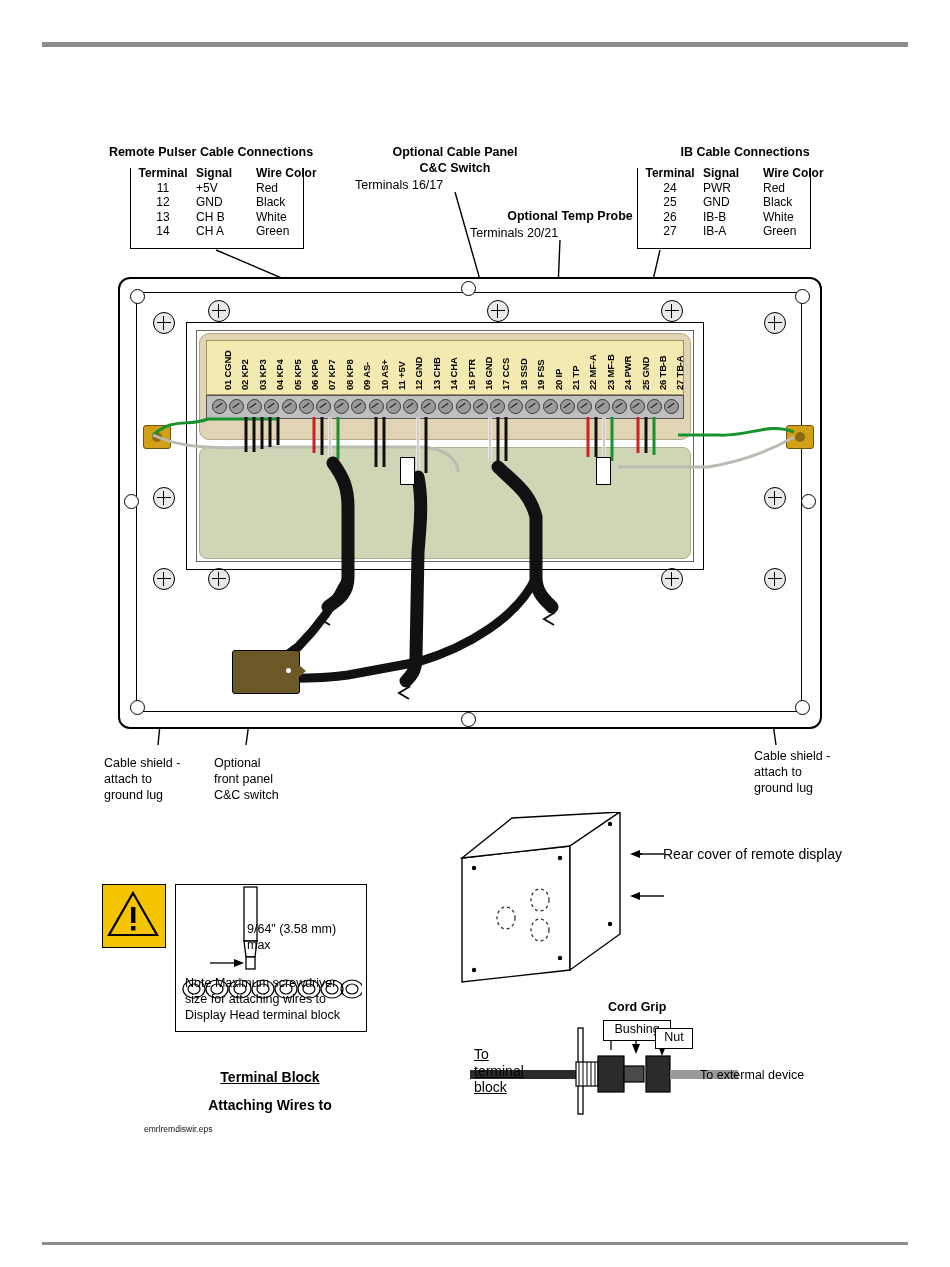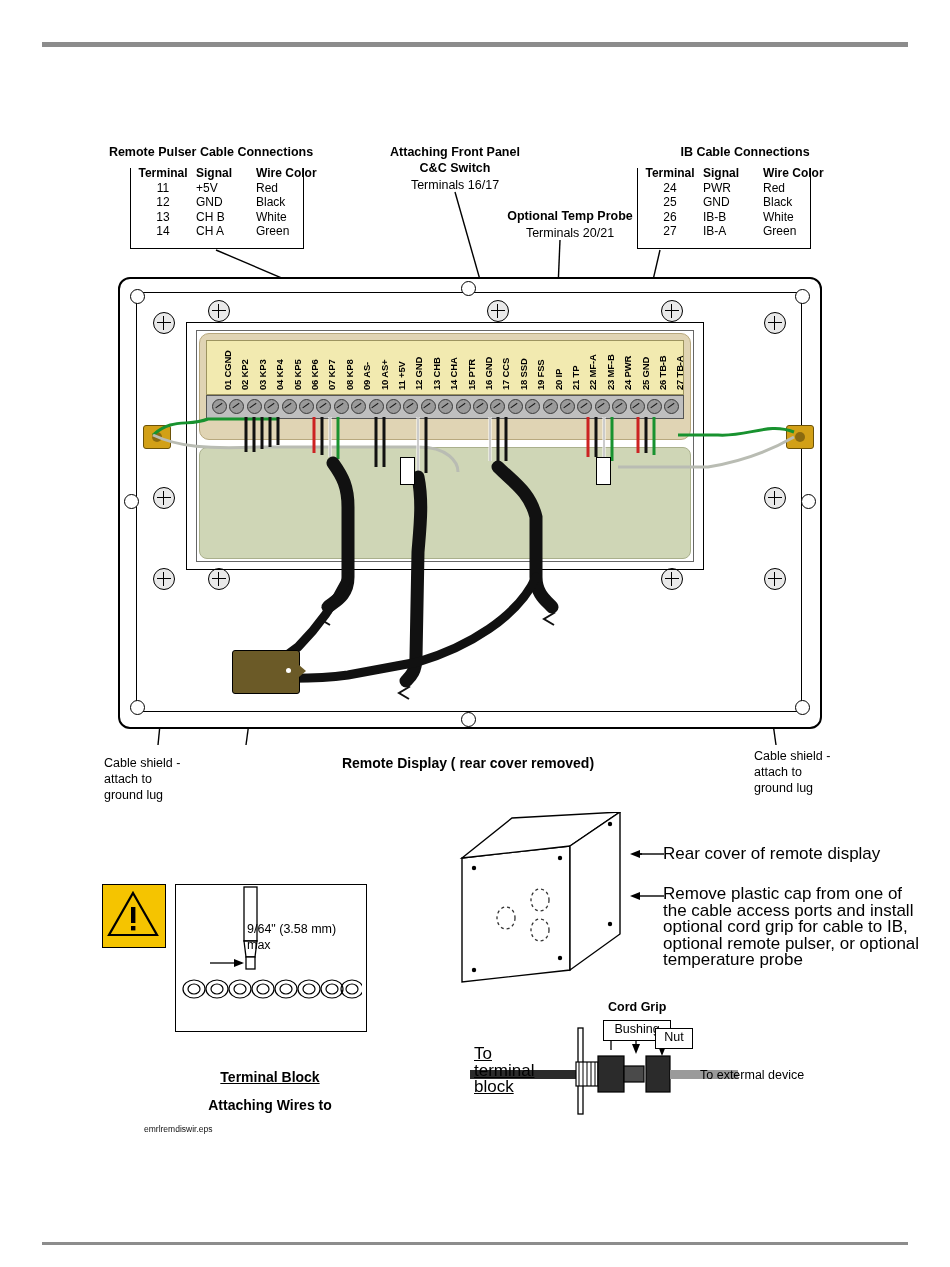--- a/index.html
+++ b/index.html
@@ -19,21 +19,21 @@
     background: #ffffff;
   }
   .rule {
     position: absolute;
     background: #8c8c8c;
   }
   .rule-top { left: 42px; top: 42px; width: 866px; height: 5px; }
   .rule-bottom { left: 42px; top: 1242px; width: 866px; height: 3px; }
 
   .txt { position: absolute; white-space: pre; }
-  .c { text-align: center; }
+  .c { }
 
   
   .grp-title {
     font-size: 12.5px;
     font-weight: bold;
     text-align: center;
   }
   .tbl {
     position: absolute;
     font-size: 12px;
@@ -194,21 +194,21 @@
     border: 1.5px solid #000;
   }
   .sd-box {
     position: absolute;
     left: 175px; top: 884px;
     width: 190px; height: 146px;
     border: 1.4px solid #000;
     background: #fff;
   }
   .sd-note { position: absolute; font-size: 12.5px; line-height: 16px; }
-  .cg-note { position: absolute; font-size: 17px; line-height: 16.5px; }
+  .cg-note { position: absolute; font-size: 14px; line-height: 16.5px; }
   .cg-lbl { position: absolute; font-size: 12.5px; }
   .cg-box {
     position: absolute;
     border: 1.2px solid #000;
     background: #fff;
     font-size: 12.5px;
     text-align: center;
     line-height: 17px;
   }
   .ttl { position: absolute; font-weight: bold; font-size: 14px; text-align: center; }
@@ -250,21 +250,21 @@
       <tr>
         <td class="ctr">14</td>
         <td>CH A</td>
         <td>Green</td>
       </tr>
     </tbody>
       </table>
   </div>
   <div class="bracket" style="left:130px; top:168px; width:172px; height:80px;"></div>
 
-  <div class="txt grp-title" style="left:355px; top:145px; width:200px;">Attaching Front Panel</div>
+  <div class="txt grp-title" style="left:355px; top:145px; width:200px;">Optional Cable Panel</div>
   <div class="txt grp-title" style="left:355px; top:161px; width:200px;">C&amp;C Switch</div>
   <div class="txt c" style="left:355px; top:178px; width:200px; font-size:12.5px;">Terminals 16/17</div>
 
   <div class="txt grp-title" style="left:470px; top:209px; width:200px;">Optional Temp Probe</div>
   <div class="txt c" style="left:470px; top:226px; width:200px; font-size:12.5px;">Terminals 20/21</div>
 
   <div class="txt grp-title" style="left:630px; top:145px; width:230px;text-align:center;">IB Cable Connections</div>
 
   <div class="tbl" style="left:637px; top:166px;">
     <table>
@@ -478,26 +478,30 @@
 
   <div class="cap-white" style="left:400px; top:457px;"></div>
   <div class="cap-white" style="left:596px; top:457px;"></div>
 
   <div class="connector-blk" style="left:232px; top:650px; width:66px; height:42px; border-radius:3px;"></div>
   <div style="position:absolute; left:292px; top:659px; width:0; height:0;
               border-top:12px solid transparent; border-bottom:12px solid transparent;
               border-left:14px solid #6b5a27;"></div>
   <div style="position:absolute; left:286px; top:668px; width:5px; height:5px; border-radius:50%; background:#fff;"></div>
 
-  <div class="ttl" style="left:288px; top:755px; width:360px;">Remote Display ( rear cover removed)</div>
 
   <div class="cap-caption" style="left:104px; top:755px; width:120px;">
     <div>Cable shield -</div>
     <div>attach to</div>
     <div>ground lug</div>
+  </div>
+  <div class="cap-caption" style="left:214px; top:755px; width:120px;">
+    <div>Optional</div>
+    <div>front panel</div>
+    <div>C&amp;C switch</div>
   </div>
   <div class="cap-caption" style="left:754px; top:748px; width:130px;">
     <div>Cable shield -</div>
     <div>attach to</div>
     <div>ground lug</div>
   </div>
 
   <div class="warn-tri">
     <svg width="60" height="60" style="position:absolute; left:0; top:0;">
       <polygon points="30,8 54,50 6,50" fill="#f5c400" stroke="#000" stroke-width="2.2"></polygon>
@@ -536,20 +540,25 @@
           <ellipse cx="176" cy="104" rx="6" ry="5"></ellipse>
       </g>
     </svg>
   </div>
 
   <div class="sd-note" style="left:247px; top:921px; width:130px;">
     <div>9/64" (3.58 mm)</div>
     <div>max</div>
   </div>
 
+  <div class="sd-note" style="left:185px; top:975px; width:180px;">
+    <div>Note Maximum screwdriver</div>
+    <div>size for attaching wires to</div>
+    <div>Display Head terminal block</div>
+  </div>
 
   <div class="ttl" style="left:145px; top:1049px; width:250px;margin-top:48px;">Attaching Wires to</div>
   <div class="ttl" style="left:145px; top:1069px; width:250px;text-decoration:underline;">Terminal Block</div>
 
   <svg style="position:absolute; left:452px; top:812px; width:190px; height:180px;">
     <g stroke="#000" stroke-width="1.4" fill="#ffffff">
 
       <polygon points="10,46 118,34 118,158 10,170"></polygon>
 
       <polygon points="10,46 60,6 168,0 118,34"></polygon>
@@ -576,27 +585,20 @@
 
   <svg style="position:absolute; left:620px; top:840px; width:50px; height:80px;">
     <line x1="44" y1="14" x2="14" y2="14" stroke="#000" stroke-width="1.4"></line>
     <polygon points="10,14 20,10 20,18" fill="#000"></polygon>
     <line x1="44" y1="56" x2="14" y2="56" stroke="#000" stroke-width="1.4"></line>
     <polygon points="10,56 20,52 20,60" fill="#000"></polygon>
   </svg>
 
   <div class="cg-note" style="left:663px; top:846px; width:260px;">Rear cover of remote display</div>
 
-  <div class="cg-note" style="left:663px; top:886px; width:262px;">
-    <div>Remove plastic cap from one of</div>
-    <div>the cable access ports and install</div>
-    <div>optional cord grip for cable to IB,</div>
-    <div>optional remote pulser, or optional</div>
-    <div>temperature probe</div>
-  </div>
 
   <svg style="position:absolute; left:450px; top:1020px; width:400px; height:95px;">
 
     <rect x="128" y="8" width="5" height="86" fill="#fff" stroke="#000" stroke-width="1.3"></rect>
 
     <rect x="20" y="50" width="106" height="9" fill="#2b2b2b"></rect>
 
     <rect x="126" y="42" width="22" height="24" fill="#fff" stroke="#000" stroke-width="1.2"></rect>
     <g stroke="#000" stroke-width="1">
       <line x1="129" y1="42" x2="129" y2="66"></line>

